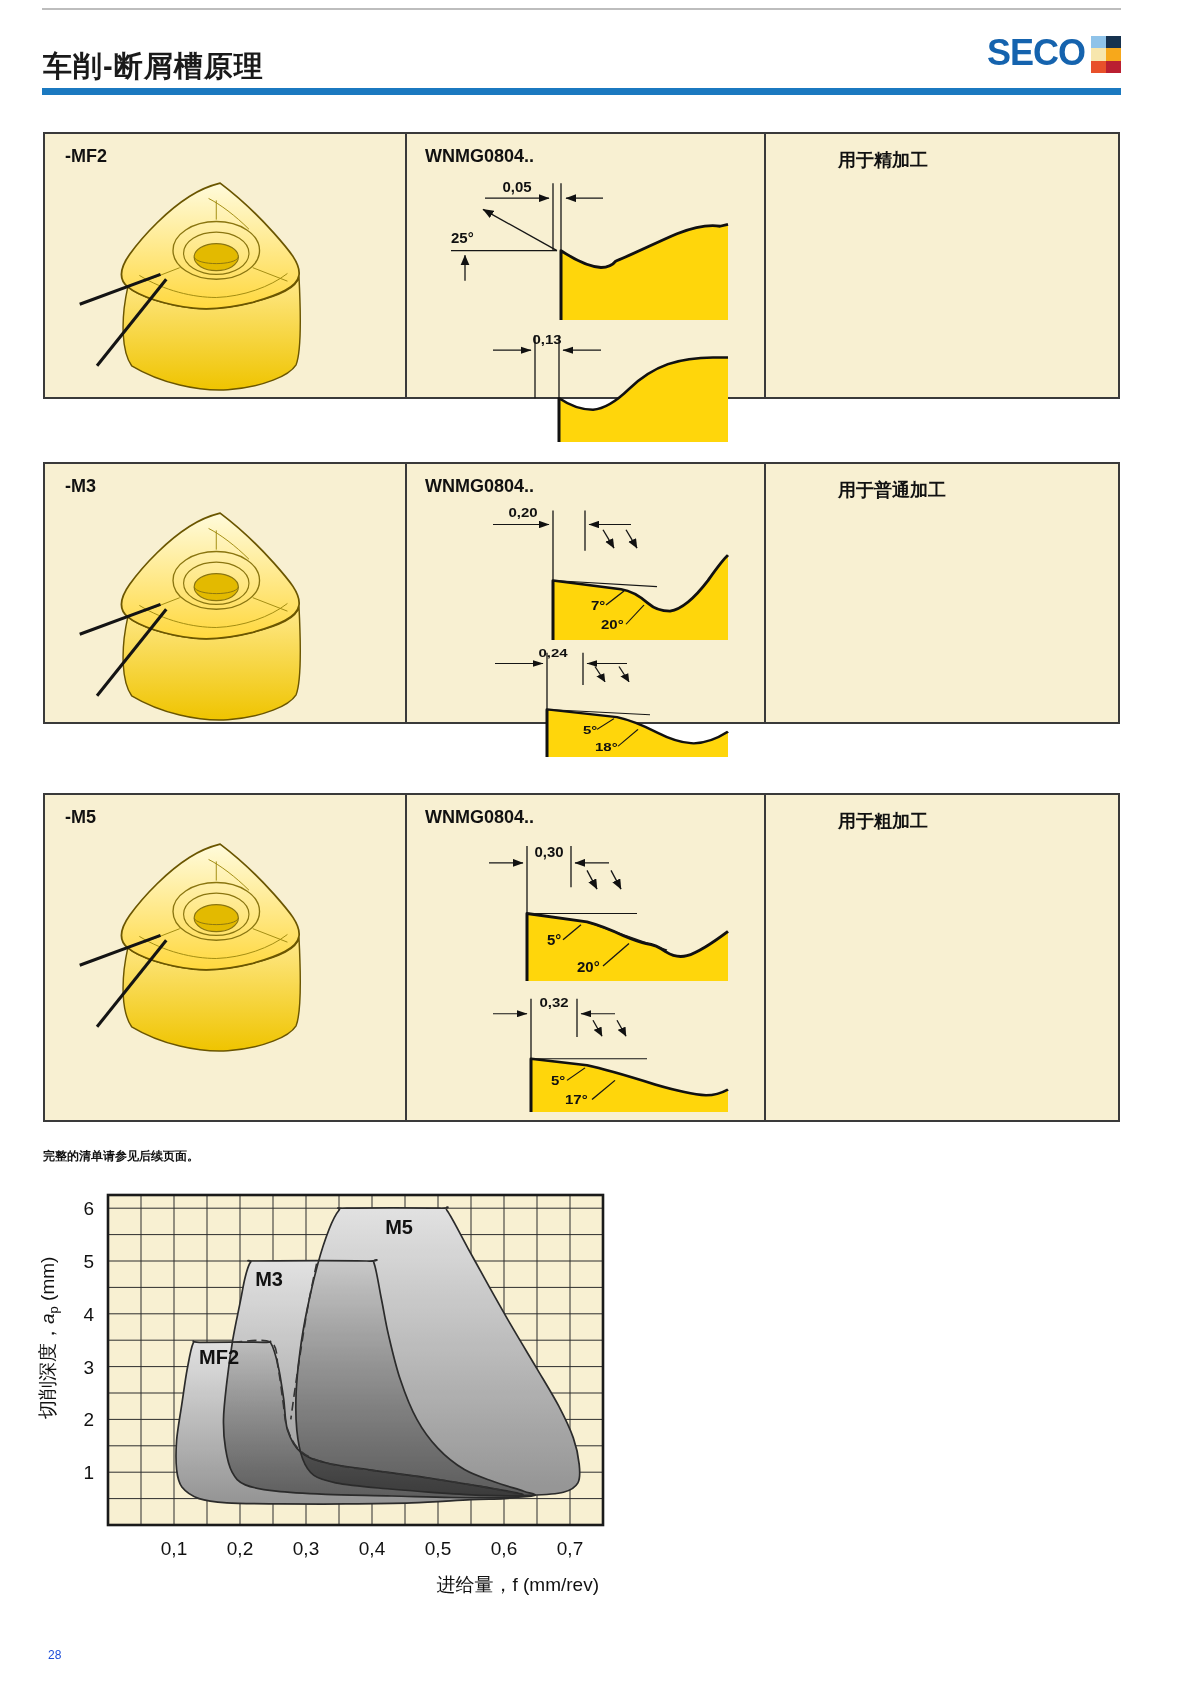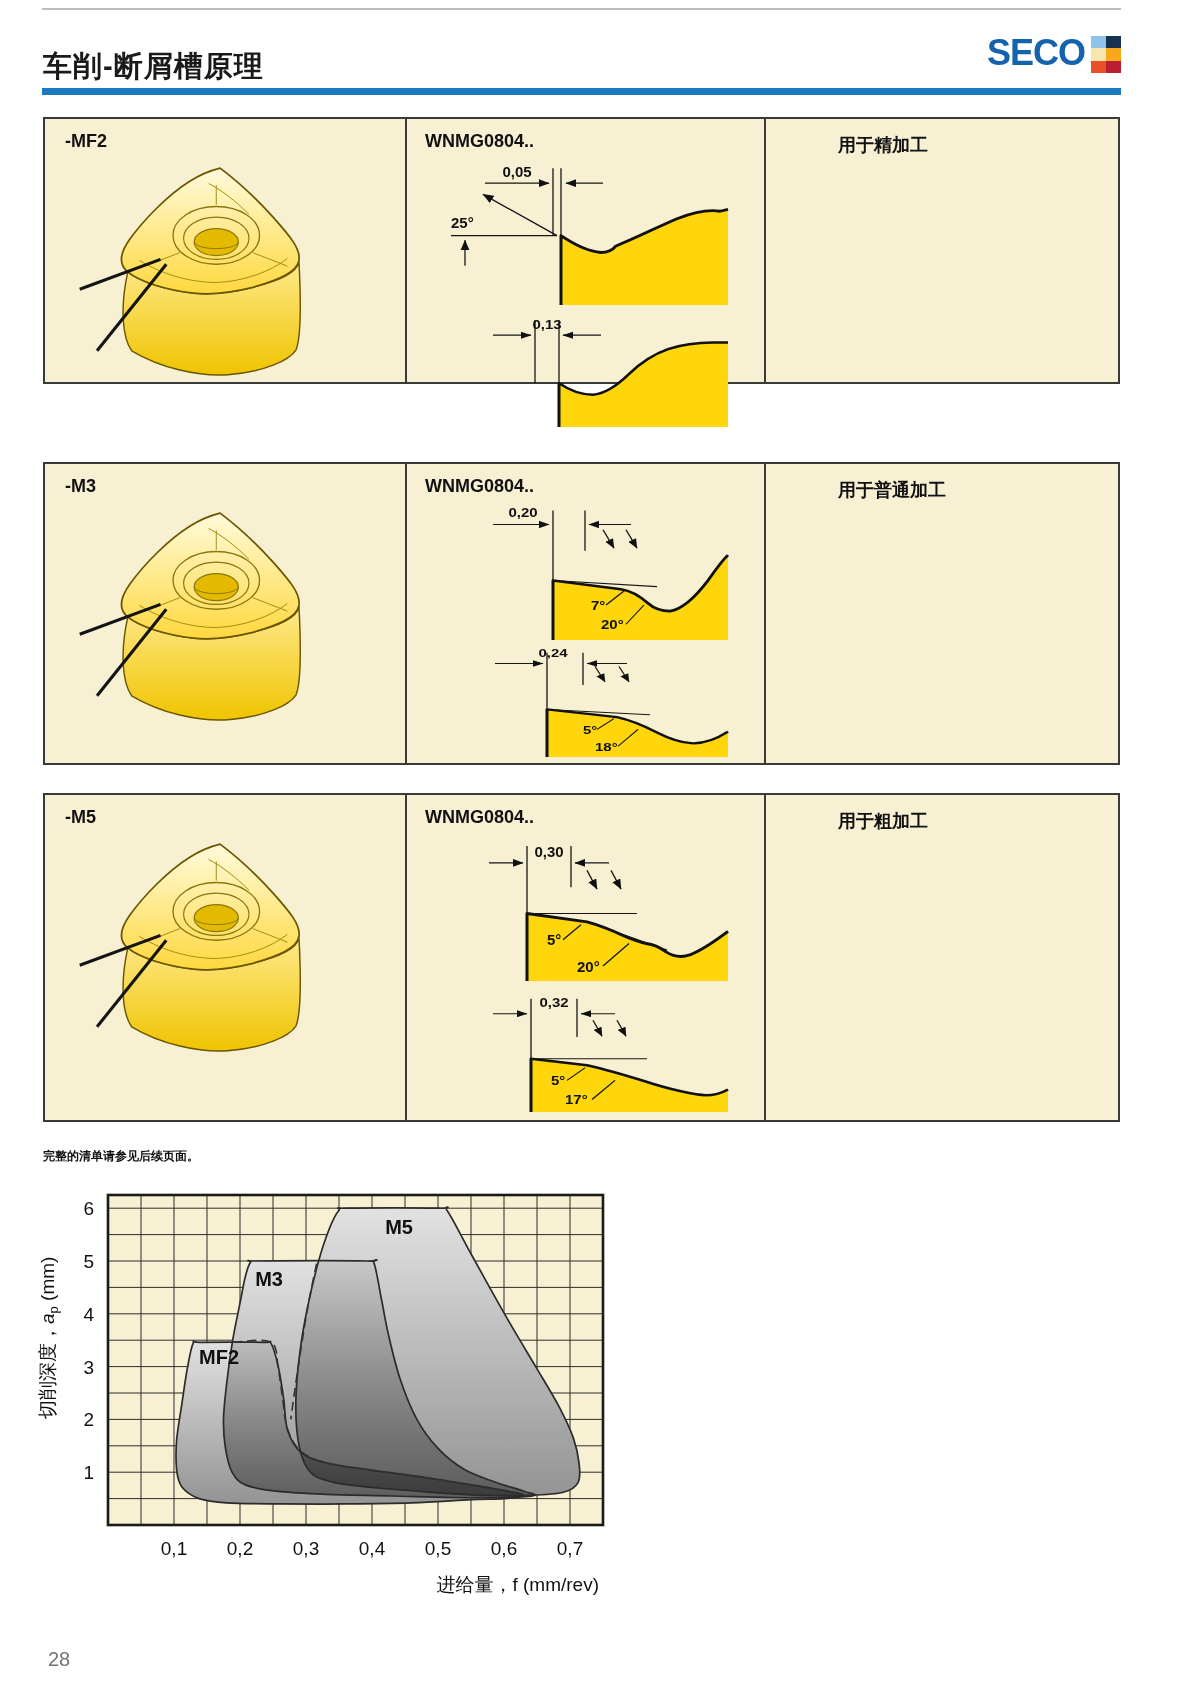--- a/index.html
+++ b/index.html
@@ -9,21 +9,21 @@
   .title{position:absolute;left:43px;top:36px;font-size:29px;font-weight:bold;color:#1a1a1a;
          font-family:"Liberation Sans",sans-serif;letter-spacing:1px;margin-top:11px;}
   .blue-rule{position:absolute;left:42px;top:88px;width:1079px;height:7px;background:#1b79c0;}
   .logo{position:absolute;right:79px;top:36px;display:flex;align-items:flex-start;}
   .logo-text{font-size:36px;font-weight:800;color:#1563ae;line-height:0.95;letter-spacing:-1px;}
   .logo-squares{width:30px;height:37px;display:grid;grid-template-columns:1fr 1fr;gap:0;margin-left:6px;}
   .logo-squares div{width:100%;height:100%;}
 
   .geo-table{position:absolute;left:43px;width:1077px;background:#f8f0d2;border:2px solid #3a3a3a;
              box-sizing:border-box;display:flex;}
-  .t1{top:117px;height:267px}.t2{top:462px;height:303px}.t3{top:793px;height:329px}
+  .t1{top:132px;height:267px}.t2{top:462px;height:262px}.t3{top:793px;height:329px}
   .cell{position:relative;box-sizing:border-box;}
   .c1{width:362px;border-right:2px solid #3a3a3a;}
   .c2{width:359px;border-right:2px solid #3a3a3a;}
   .c3{flex:1;}
   .desig{position:absolute;left:20px;top:12px;font-size:18px;font-weight:bold;}
   .code{position:absolute;left:18px;top:12px;font-size:18px;font-weight:bold;}
   .apptxt{position:absolute;left:36px;top:14px;font-size:18px;font-weight:600;
           font-family:"Liberation Serif",serif;margin-left:36px;}
   .insert-svg{position:absolute;left:18px;top:26px;}
   .diag{position:absolute;left:28px;}
@@ -38,21 +38,21 @@
   .note{position:absolute;left:43px;top:1136px;font-size:12px;font-weight:bold;
         font-family:"Liberation Serif",serif;}
   .chart-wrap{position:absolute;left:28px;top:1185px;width:580px;height:412px;}
   .grid{stroke:#2d2d2d;stroke-width:1;}
   .rlabel{font-family:"Liberation Sans",sans-serif;font-size:20px;font-weight:bold;fill:#111;}
   .tick{font-family:"Liberation Sans",sans-serif;font-size:19px;fill:#111;}
   .ty{text-anchor:end}.tx{text-anchor:middle}
   .axlabel{font-size:19px;fill:#111;}
   .cjk{font-family:"Liberation Serif",serif;}
   .math{font-family:"Liberation Sans",sans-serif;}
-  .pageno{position:absolute;left:48px;top:1648px;font-size:20px;color:#737373;}
+  .pageno{position:absolute;left:48px;top:1648px;font-size:12px;color:#1d4ed8;}
 </style>
 </head>
 <body>
 
 <svg width="0" height="0" style="position:absolute" aria-hidden="true">
   <defs>
     <marker id="ah" viewBox="0 0 10 8" refX="9.5" refY="4" markerWidth="8.5" markerHeight="7" orient="auto-start-reverse">
       <path d="M0,0 L10,4 L0,8 Z" fill="#111"></path>
     </marker>
     <linearGradient id="insTop" x1="0" y1="0" x2="0" y2="1">

